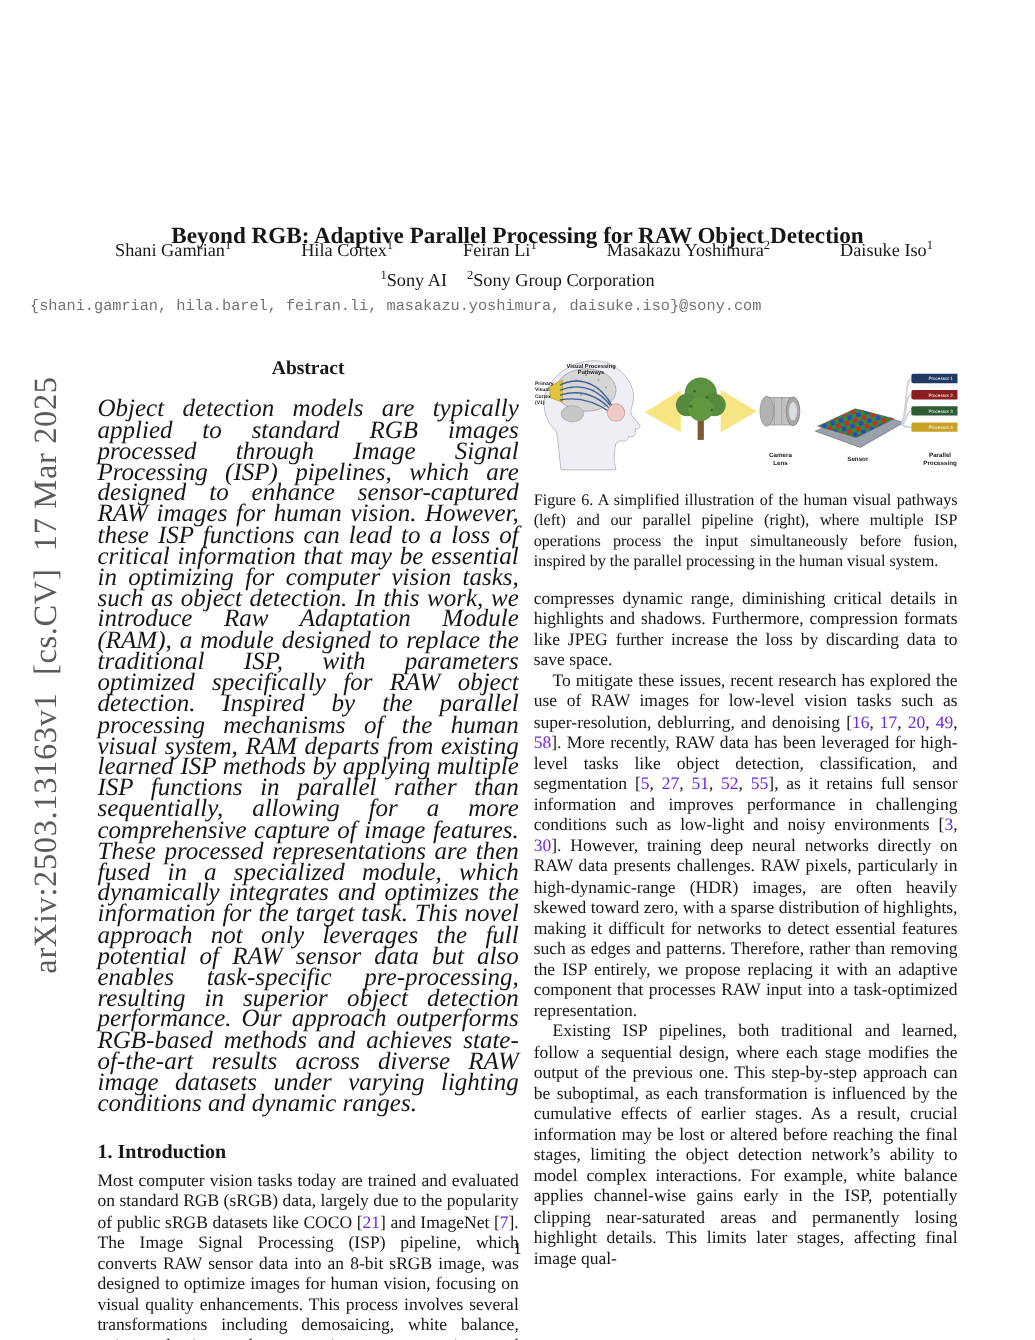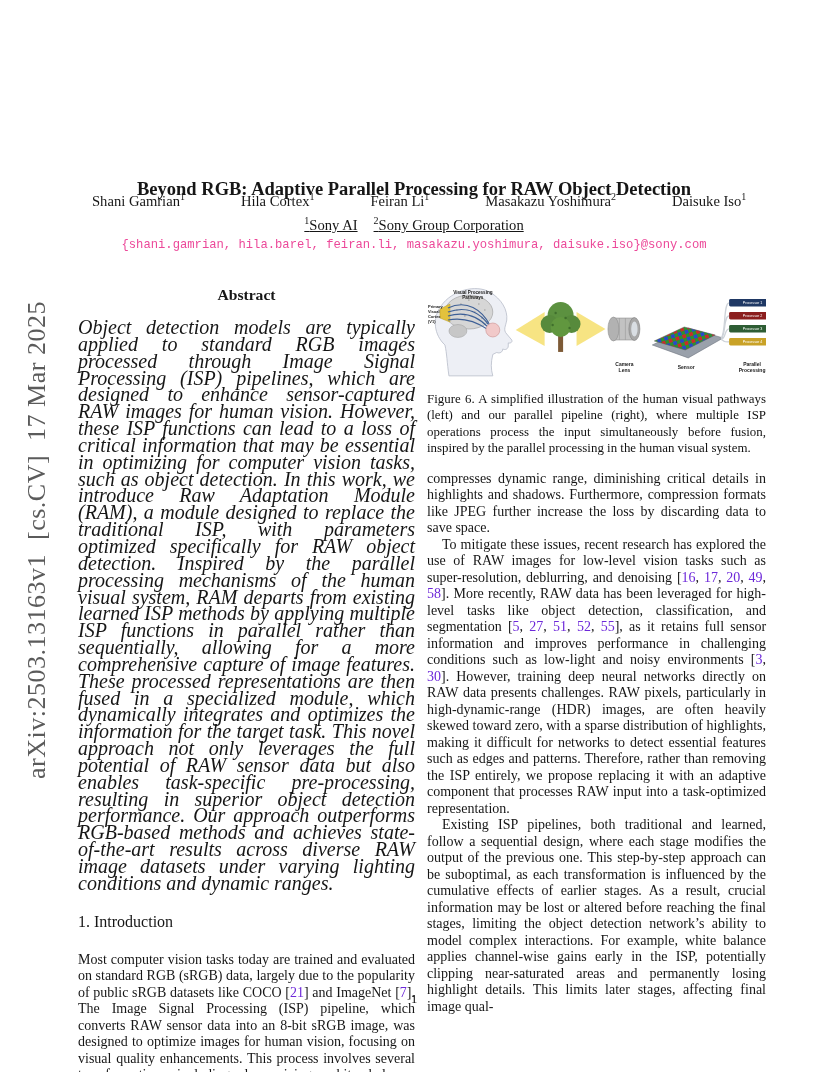--- a/index.html
+++ b/index.html
@@ -7,28 +7,28 @@
         font-family:"Liberation Serif",serif;color:#161616;}
   .arxiv-banner{position:absolute;left:37px;top:540px;
         transform:translate(-50%,-50%) rotate(-90deg);
         font-size:26px;color:#5b5b5b;white-space:pre;letter-spacing:.5px;}
   .title{position:absolute;top:142px;left:84px;width:660px;text-align:center;
         font-size:18.5px;font-weight:bold;margin-top:37px;}
   .authors{position:absolute;top:191px;left:64px;width:700px;text-align:center;font-size:14.6px;}
   .authors .author{margin:0 28px;white-space:nowrap;}
   .authors sup, .affils sup{font-size:10px;}
   .affils{position:absolute;top:215px;left:84px;width:660px;text-align:center;font-size:14.6px;}
-  .affils .affil{margin:0 8px;white-space:nowrap;text-decoration:underline;}
-  .emails{position:absolute;top:238px;left:24px;width:780px;text-align:center;
-        font-family:"Liberation Mono",monospace;font-size:12.2px;color:#ec4899;}
+  .affils .affil{margin:0 8px;white-space:nowrap;}
+  .emails{position:absolute;top:238px;left:24px;width:780px;
+        font-family:"Liberation Mono",monospace;font-size:12.2px;color:#737373;}
   .col-left{position:absolute;left:78px;top:286px;width:337px;}
   .col-right{position:absolute;left:427px;top:282px;width:339px;}
   .abstract-heading{text-align:center;font-weight:bold;font-size:15.6px;margin:0 0 15px 0;}
   .abstract-text{font-style:italic;text-align:justify;font-size:20px;line-height:16.85px;margin:0;}
-  .section-heading{font-weight:normal;font-size:16px;margin:21px 0 21px 0;}
+  .section-heading{font-weight:bold;font-size:16px;margin:21px 0 7px 0;}
   .body-par{text-align:justify;font-size:14px;line-height:16.5px;margin:0;}
   .body-par.indent{text-indent:15px;}
   .cite{color:#6d28d9;}
   .figure-box{width:339px;}
   .fig-caption{text-align:justify;font-size:12.9px;line-height:16.4px;margin:9px 0 14px 0;color:#111;}
   .right-text p + p{margin-top:0;}
   .page-number{position:absolute;top:991px;left:0;width:828px;text-align:center;font-size:13.5px;}
   svg text{font-family:"Liberation Sans",sans-serif;}
 </style>
 </head>

